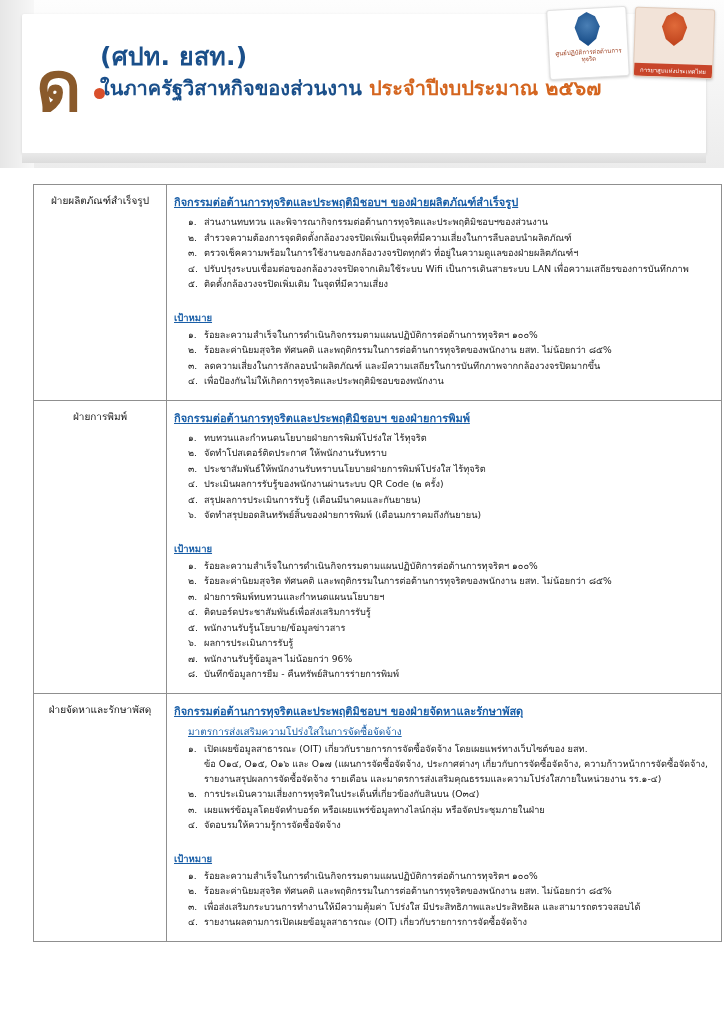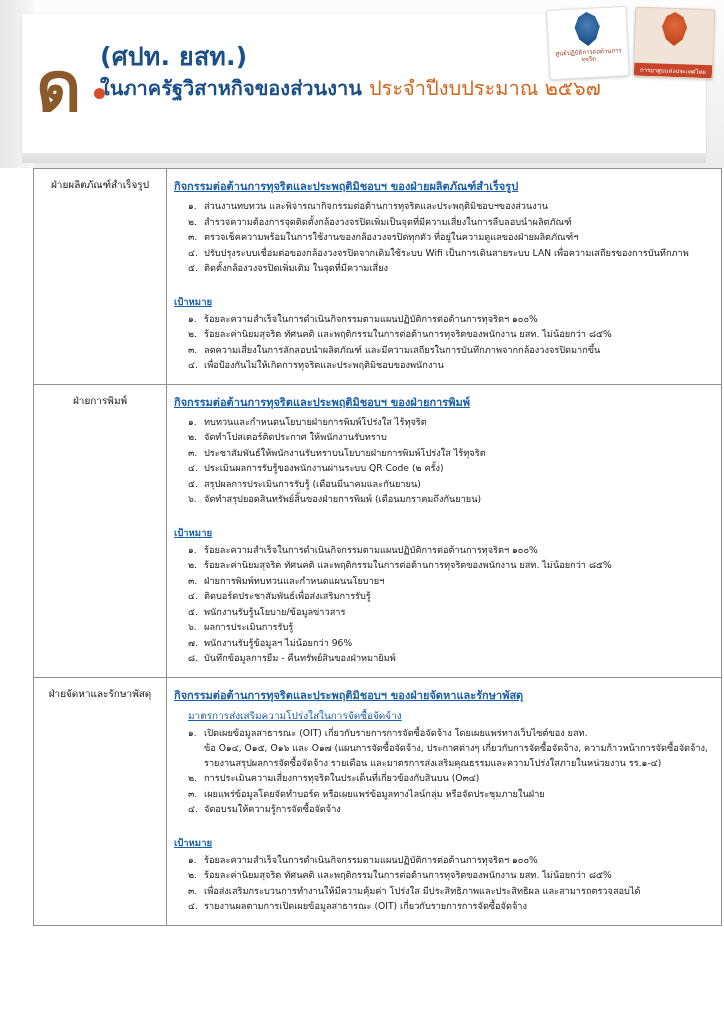--- a/index.html
+++ b/index.html
@@ -99,21 +99,21 @@
   }
   .title-line3 {
     font-size: 20px;
     font-weight: bold;
     line-height: 30px;
     margin-top: 1px;
     color: #1a4f8a;
   }
   .title-line3 .budget {
     color: #d4651f;
-    font-weight: normal;
+    font-weight: bold;
     margin-top: 30px;
   }
   
   .emblem {
     position: absolute;
     top: 8px;
     width: 78px;
     height: 68px;
     border-radius: 3px;
     box-shadow: 0 1px 3px rgba(0,0,0,0.2);
@@ -162,21 +162,21 @@
     height: 13px;
     background: #c8452a;
     color: #fff;
     font-size: 6px;
     text-align: center;
     line-height: 13px;
   }
   
   .content {
     position: relative;
-    padding: 0 33px;
+    padding: 16px 33px;
     box-sizing: border-box;
   }
   table.plan {
     width: 658px;
     border-collapse: collapse;
     table-layout: fixed;
     font-size: 9.2px;
     color: #1a1a1a;
   }
   table.plan td {
@@ -381,21 +381,21 @@
               <li>
                   <span class="num">๖.</span>
                   <span class="txt">ผลการประเมินการรับรู้</span>
                 </li>
               <li>
                   <span class="num">๗.</span>
                   <span class="txt">พนักงานรับรู้ข้อมูลฯ ไม่น้อยกว่า 96%</span>
                 </li>
               <li>
                   <span class="num">๘.</span>
-                  <span class="txt">บันทึกข้อมูลการยืม - คืนทรัพย์สินของฝ่าหมายิมพ์</span>
+                  <span class="txt">บันทึกข้อมูลการยืม - คืนทรัพย์สินการร่ายการพิมพ์</span>
                 </li>
             </ul>
           </td>
         </tr>
 
         <tr>
           <td class="col-unit">ฝ่ายจัดหาและรักษาพัสดุ</td>
           <td class="col-body">
             <span class="sec-head">กิจกรรมต่อต้านการทุจริตและประพฤติมิชอบฯ ของฝ่ายจัดหาและรักษาพัสดุ</span>
             <span class="sub-head">มาตรการส่งเสริมความโปร่งใสในการจัดซื้อจัดจ้าง</span>

